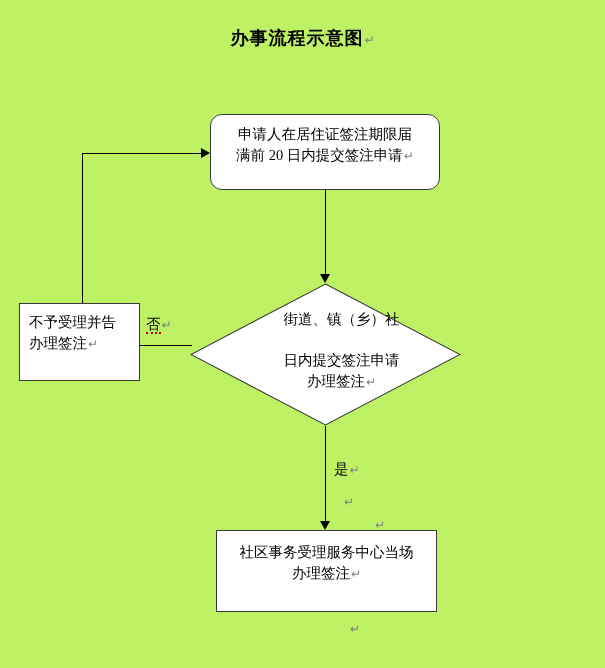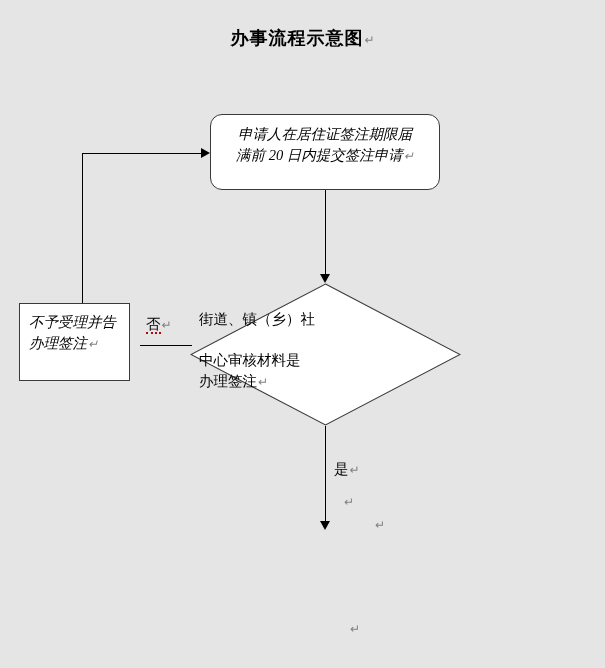--- a/index.html
+++ b/index.html
@@ -9,21 +9,21 @@
     background: #ffffff;
   }
   body {
     font-family: "Liberation Serif", "DejaVu Serif", serif;
     color: #000000;
   }
   #page {
     position: relative;
     width: 605px;
     height: 668px;
-    background: #e5e5e5;
+    background: #bef264;
     overflow: hidden;
   }
   
   .doc-title {
     position: absolute;
     left: 0;
     top: 26px;
     width: 605px;
     text-align: center;
     font-size: 18px;
@@ -49,36 +49,35 @@
     display: flex;
     align-items: center;
     justify-content: center;
     text-align: center;
     font-size: 14.5px;
     line-height: 1.45;
   }
   .node .inner {
     padding: 0 10px;
     width: 100%;
-    font-style: italic;
   }
   #node-start {
     left: 210px;
     top: 114px;
     width: 230px;
     height: 76px;
     border-radius: 12px;
     align-items: flex-start;
   }
   #node-start .inner { padding-top: 9px; }
 
   #node-reject {
     left: 19px;
     top: 303px;
-    width: 111px;
+    width: 121px;
     height: 78px;
     align-items: flex-start;
   }
   #node-reject .inner {
     padding-top: 8px;
     padding-left: 9px;
     padding-right: 4px;
     text-align: left;
   }
 
@@ -100,23 +99,24 @@
     height: 143px;
   }
   #node-decision svg {
     position: absolute;
     left: 0; top: 0;
     width: 271px;
     height: 143px;
   }
   #node-decision .diamond-text {
     position: absolute;
-    left: 9px;
+    left: 16px;
     top: 26px;
     width: 271px;
+    text-align: center;
     font-size: 14.5px;
     line-height: 1.42;
   }
   
   .conn {
     position: absolute;
     background: #000000;
   }
   .conn.v { width: 1px; }
   .conn.h { height: 1px; }
@@ -181,32 +181,38 @@
     </div>
   </div>
 
   <div id="node-decision">
     <svg viewBox="0 0 271 143">
       <polygon points="135.5,1 270,71.5 135.5,142 1,71.5" fill="#ffffff" stroke="#3a3a3a" stroke-width="1.1"></polygon>
     </svg>
     <div class="diamond-text">
       <span>街道、镇（乡）社</span><br>
       <br>
-      <span>中心审核材料是</span><br>
+      <span>日内提交签注申请</span><br>
       <span>办理签注</span><span class="pilcrow">↵</span>
     </div>
   </div>
 
   <div class="node" id="node-reject">
     <div class="inner">
       <span>不予受理并告</span><br>
       <span>办理签注</span><span class="pilcrow">↵</span>
     </div>
   </div>
 
+  <div class="node" id="node-handle">
+    <div class="inner">
+      <span>社区事务受理服务中心当场</span><br>
+      <span>办理签注</span><span class="pilcrow">↵</span>
+    </div>
+  </div>
 
   <div class="edge-label" style="left:146px; top:315px;">
     <span class="misspelled">否</span><span class="pilcrow">↵</span>
   </div>
 
   <div class="edge-label" style="left:334px; top:460px;">
     <span>是</span><span class="pilcrow">↵</span>
   </div>
 
   <div class="mark-float" style="left:344px; top:495px;">↵</div>

